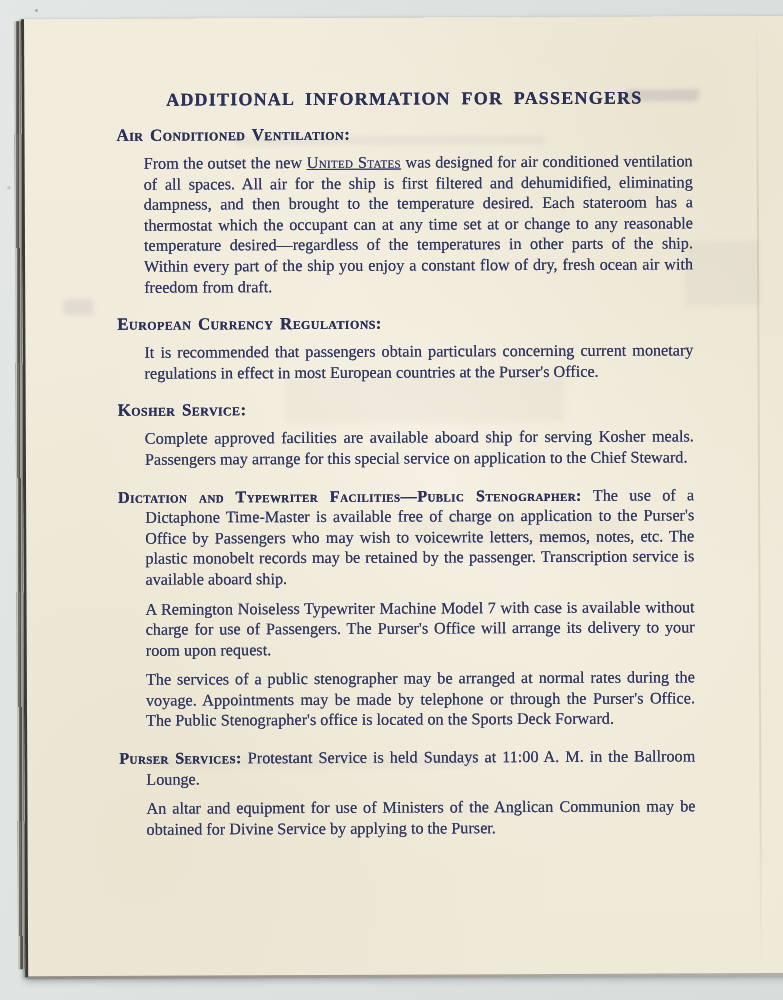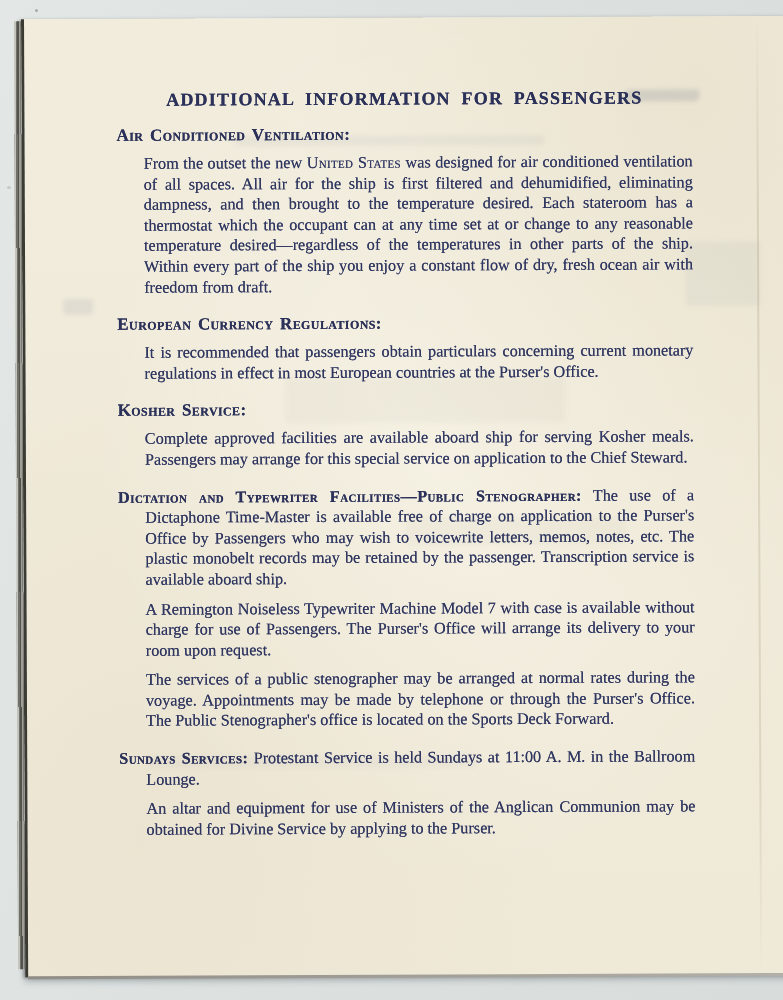--- a/index.html
+++ b/index.html
@@ -61,21 +61,21 @@
     margin:0 0 0 27px;
     font-size:16.2px;line-height:20.6px;text-align:justify;
     color:#2f3660;text-shadow:0 0 .35px rgba(47,54,96,.85);
   }
   .body + .body{margin-top:9px;}
   .hang{margin-left:0;padding-left:27px;text-indent:-27px;}
   .h-runin{
     font-weight:bold;font-variant:small-caps;letter-spacing:.4px;
     color:#2b3159;text-shadow:0 0 .3px #2b3159;
   }
-  .sc{font-variant:small-caps;letter-spacing:.3px;}
+  .sc{font-variant:small-caps;letter-spacing:.3px;text-decoration:underline;}
 </style>
 </head>
 <body>
 
 <div class="scan">
   <span class="speck" style="left:35px;top:9px;width:3px;height:3px;"></span>
   <span class="speck" style="left:7px;top:186px;width:4px;height:3px;opacity:.5;"></span>
 
   <div class="page">
     <div class="stack-edges"></div>
@@ -113,21 +113,21 @@
         <p class="body hang">
           <span class="h-runin">Dictation and Typewriter Facilities—Public Stenographer:</span>
           <span>The use of a Dictaphone Time-Master is available free of charge on application to the Purser's Office by Passengers who may wish to voicewrite letters, memos, notes, etc.  The plastic monobelt records may be retained by the passenger.  Transcription service is available aboard ship.</span>
         </p>
         <p class="body">A Remington Noiseless Typewriter Machine Model 7 with case is available without charge for use of Passengers.  The Purser's Office will arrange its delivery to your room upon request.</p>
         <p class="body">The services of a public stenographer may be arranged at normal rates during the voyage.  Appointments may be made by telephone or through the Purser's Office.  The Public Stenographer's office is located on the Sports Deck Forward.</p>
       </section>
 
       <section class="sec">
         <p class="body hang">
-          <span class="h-runin">Sundays Services:</span>
+          <span class="h-runin">Purser Services:</span>
           <span>Protestant Service is held Sundays at 11:00 A. M. in the Ballroom Lounge.</span>
         </p>
         <p class="body">An altar and equipment for use of Ministers of the Anglican Communion may be obtained for Divine Service by applying to the Purser.</p>
       </section>
 
     </div>
   </div>
 </div>
 
 </body></html>

